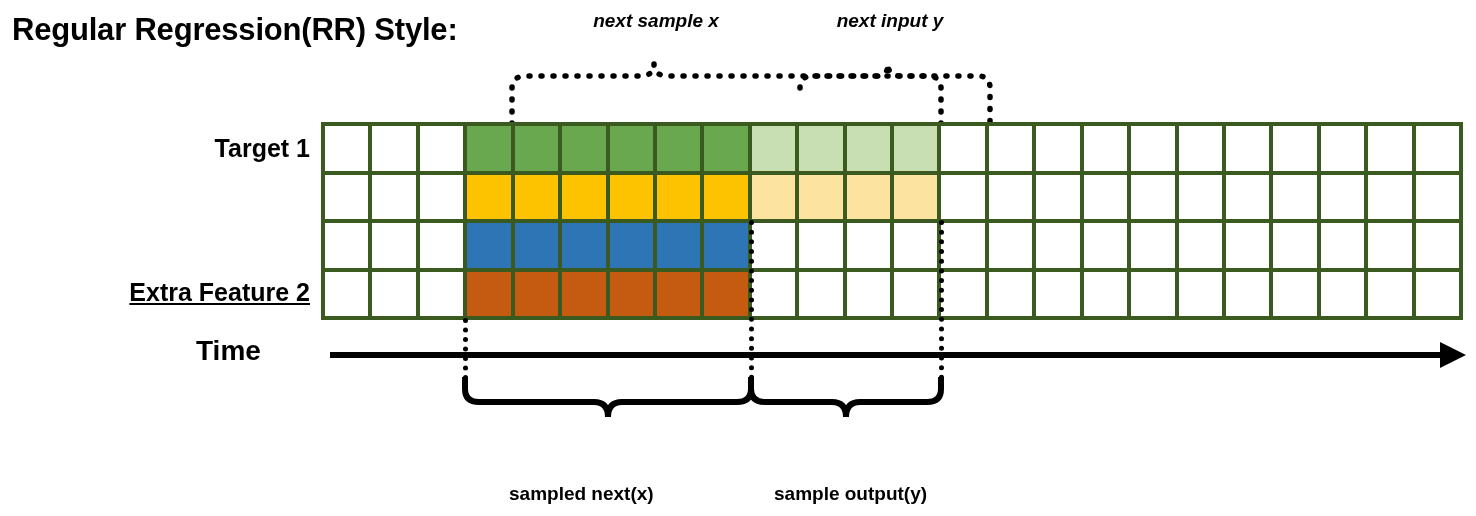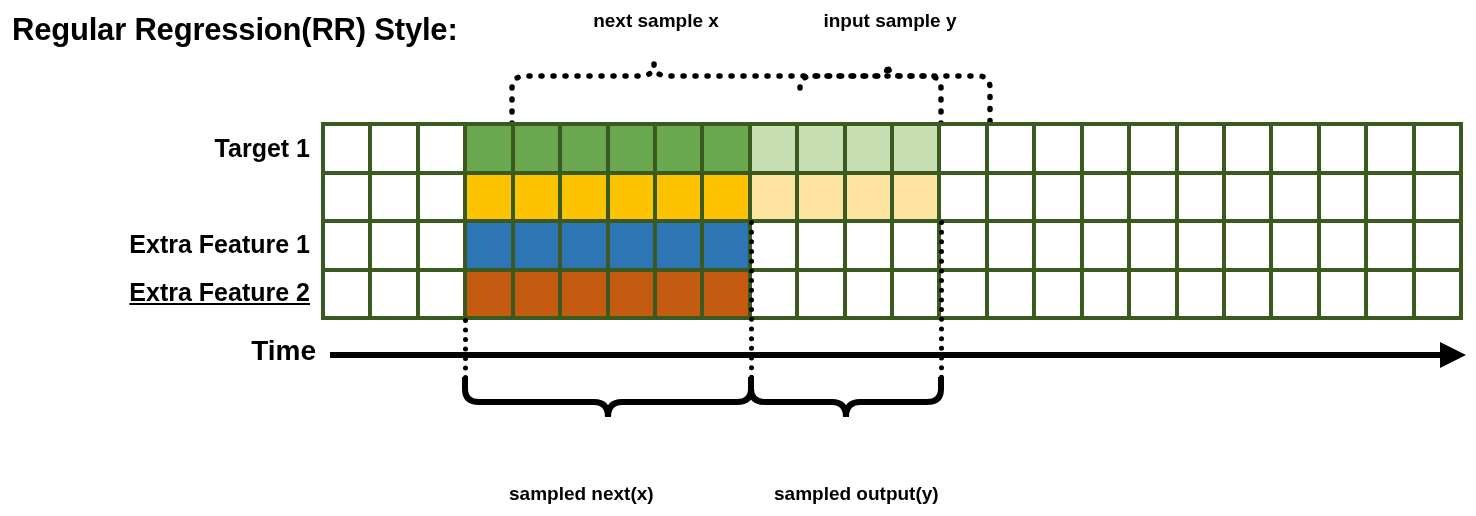--- a/index.html
+++ b/index.html
@@ -14,21 +14,21 @@
   #stage{position:absolute;left:0;top:8px;width:1476px;height:516px;}
 
   .title{
     position:absolute;left:12px;top:4px;
     font-size:31px;font-weight:700;letter-spacing:-0.2px;
     white-space:nowrap;
   }
 
   .brace-label{
     position:absolute;
-    font-size:19px;font-weight:600;
+    font-size:19px;font-style:italic;font-weight:600;
     white-space:nowrap;text-align:center;
   }
   #lbl-next-x{left:566px;top:2px;width:180px;}
   #lbl-next-y{left:800px;top:2px;width:180px;}
 
   .row-label{
     position:absolute;
     font-size:25px;font-weight:700;
     text-align:right;white-space:nowrap;
     right:1166px;
@@ -51,21 +51,21 @@
   .c-green{background:#6aa84f;}
   .c-amber{background:#fdc300;}
   .c-blue{background:#2e75b6;}
   .c-orange{background:#c55a11;}
   .c-green-lt{background:#c7dfb3;}
   .c-amber-lt{background:#fde3a0;}
 
   
   #time-label{
     position:absolute;left:196px;top:327px;width:120px;
-    text-align:right;font-size:28px;font-weight:700;
+    font-size:28px;font-weight:700;
   }
   #time-axis{
     position:absolute;left:330px;top:344px;
     width:1122px;height:6px;background:#000;
   }
   #time-arrow{
     position:absolute;left:1440px;top:334px;
     width:0;height:0;
     border-top:13px solid transparent;
     border-bottom:13px solid transparent;
@@ -92,33 +92,32 @@
   #braces-bottom{width:1476px;height:516px;pointer-events:none;}
 </style>
 </head>
 <body>
 
 <div id="stage">
 
   <div class="title">Regular Regression(RR) Style:</div>
 
   <div class="brace-label" id="lbl-next-x">next sample x</div>
-  <div class="brace-label" id="lbl-next-y">input sample y</div>
+  <div class="brace-label" id="lbl-next-y">next input y</div>
 
   <svg id="braces-top">
     <g fill="none" stroke="#000000" stroke-width="5.5" stroke-linecap="round" stroke-dasharray="1 11">
 
       <path d="M512,116 L512,80 Q512,68 526,68 L640,68 Q654,68 654,56 Q654,68 668,68 L927,68 Q941,68 941,80 L941,116"></path>
 
       <path d="M800,80 Q800,68 812,68 L876,68 Q888,68 888,56 Q888,68 900,68 L978,68 Q990,68 990,80 L990,116"></path>
     </g>
   </svg>
 
   <div class="row-label" style="top:116px;margin-left:44px;">Target 1</div>
-  <div class="row-label" style="top:212px;">Extra Feature 1</div>
   <div class="row-label" style="top:260px;text-decoration:underline;">Extra Feature 2</div>
 
   <div id="grid">
 
     <div class="grid-row">
       <div class="cell"></div>
       <div class="cell"></div>
       <div class="cell"></div>
       <div class="cell c-green"></div>
       <div class="cell c-green"></div>
@@ -241,18 +240,18 @@
       <path d="M751,369 L751,381 Q751,394 765,394 L832,394 Q846,394 846,409 Q846,394 860,394 L927,394 Q941,394 941,381 L941,369"></path>
     </g>
   </svg>
 
   <div class="caption" id="cap-input">
     <div>sampled next(x)</div>
     
     
   </div>
   <div class="caption" id="cap-output">
-    <div>sampled output(y)</div>
+    <div>sample output(y)</div>
     
     
   </div>
 
 </div>
 
 </body></html>

